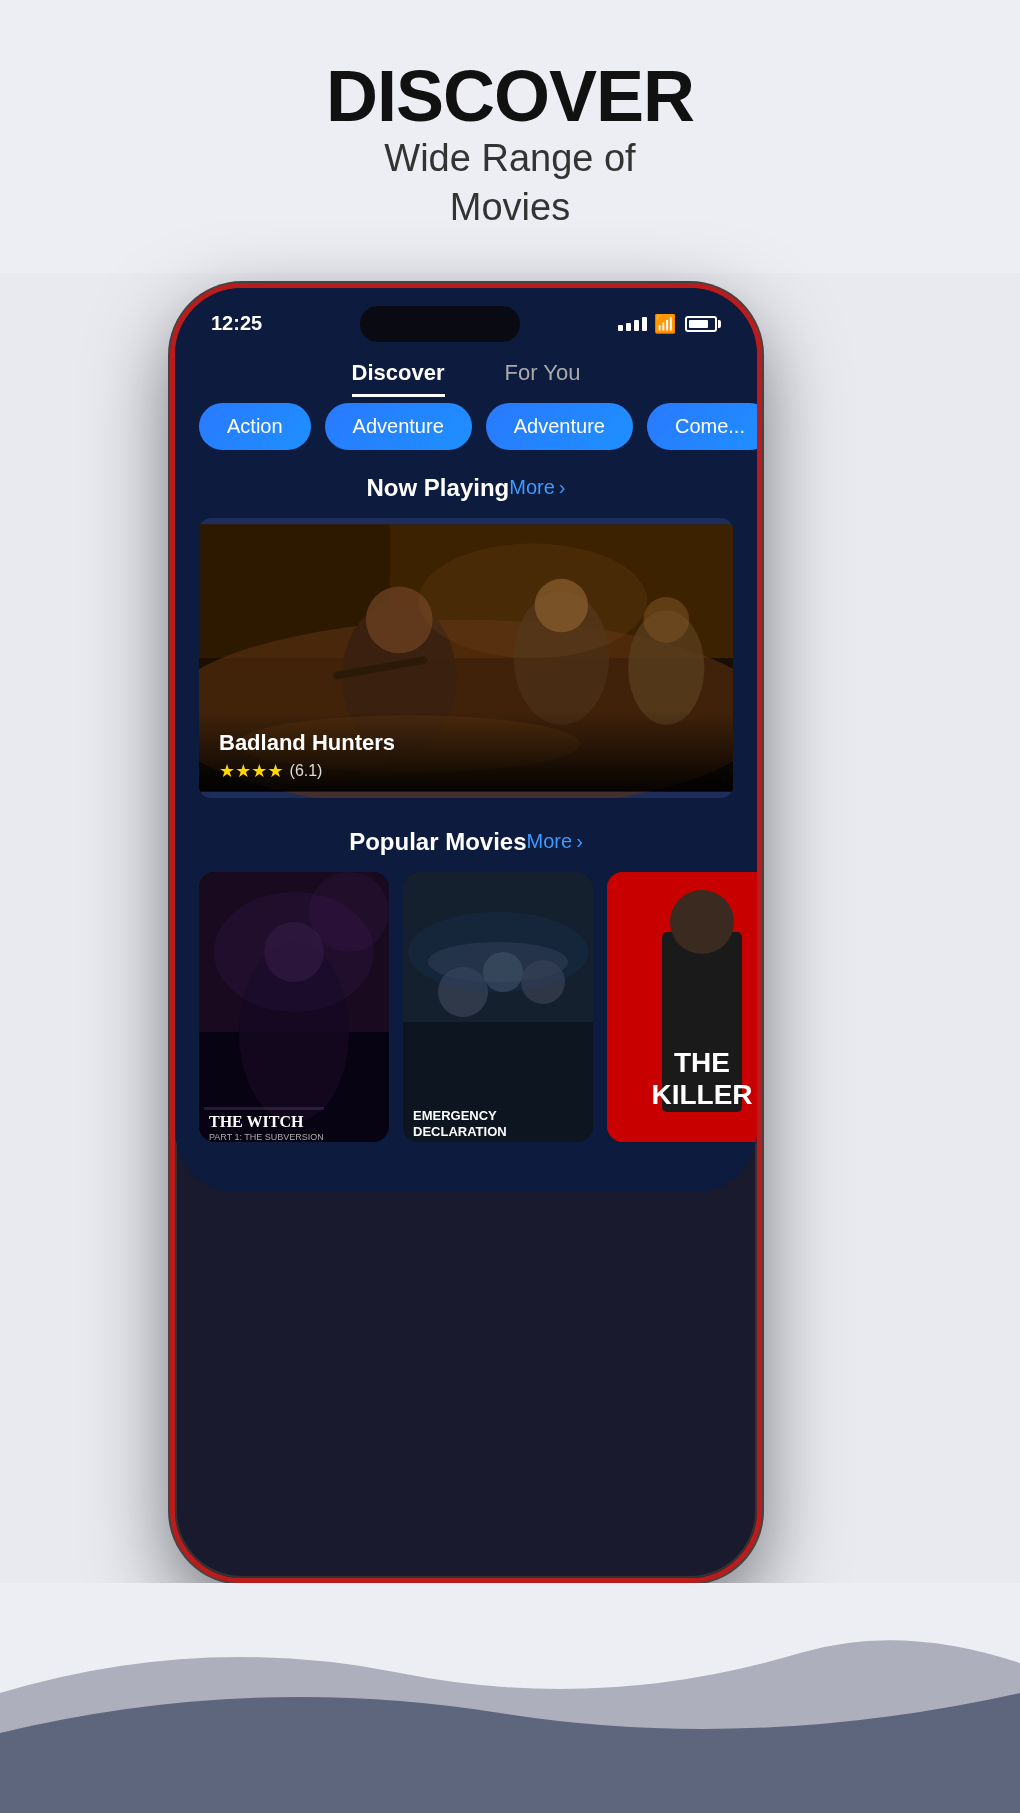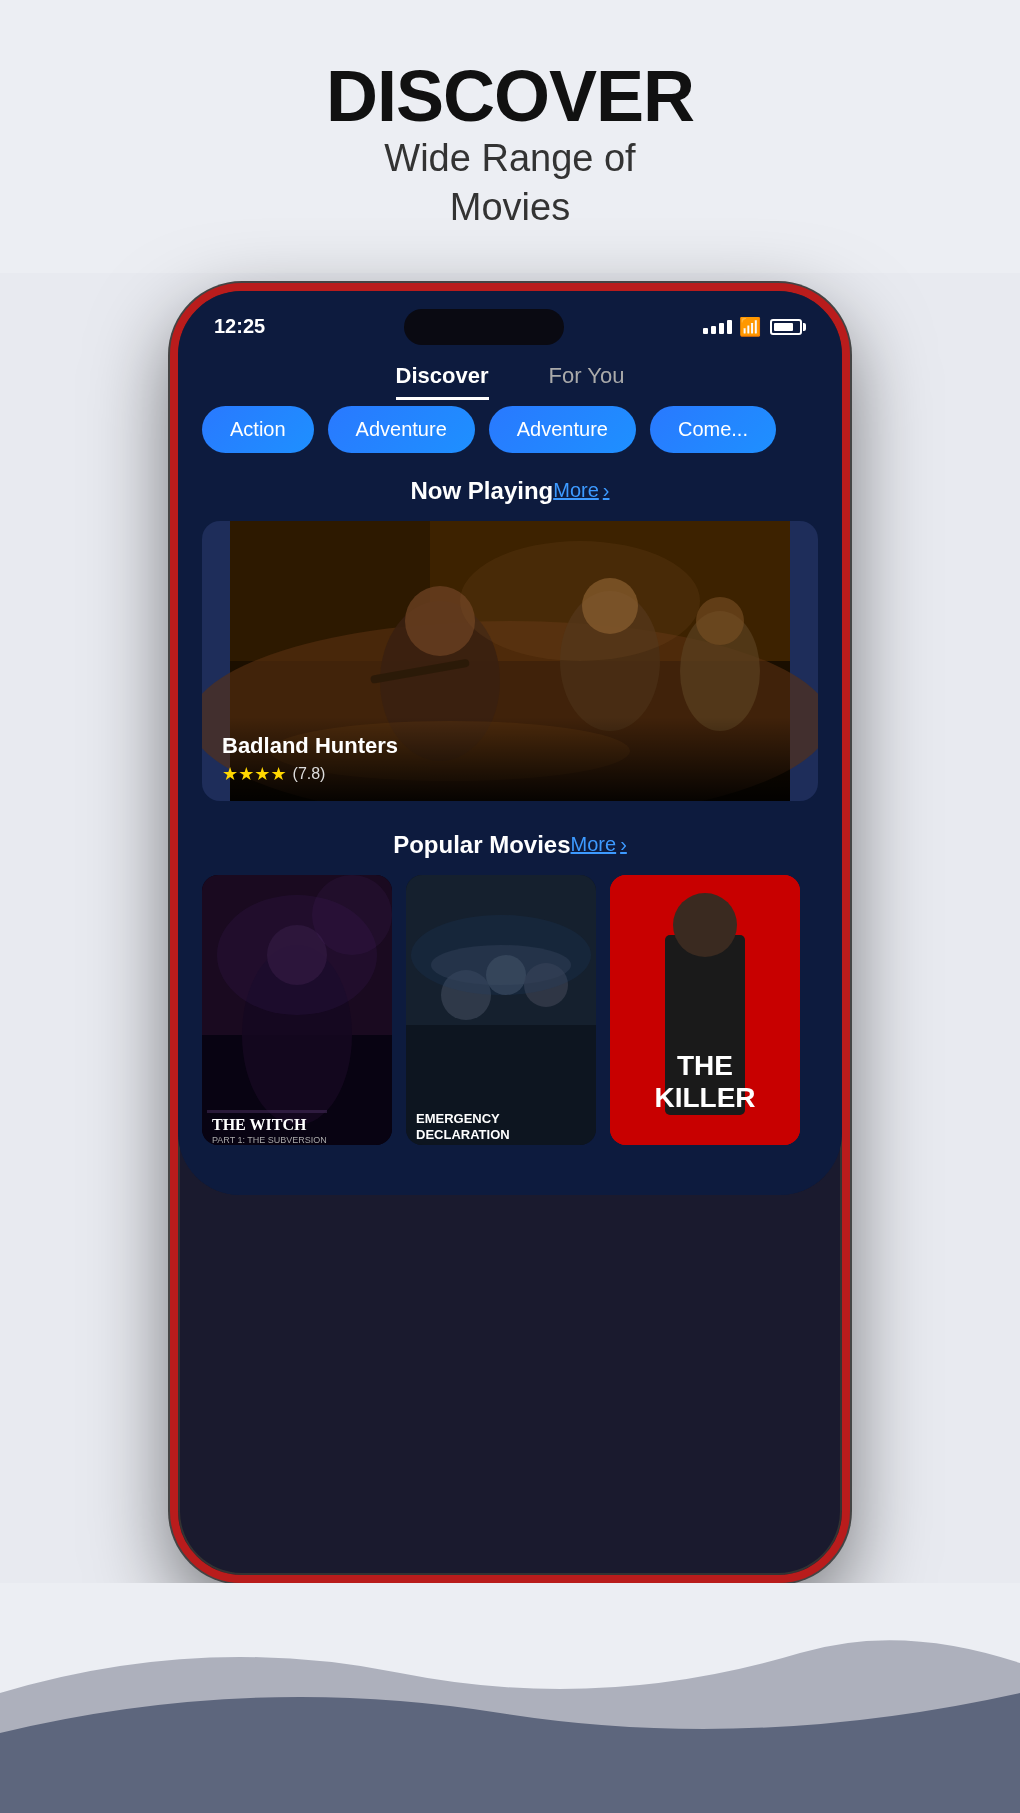--- a/index.html
+++ b/index.html
@@ -39,25 +39,25 @@
     }
 
     .phone-wrapper {
       position: relative;
       width: 680px;
       margin: 0 auto;
       margin-top: 10px;
     }
 
     .phone-shell {
-      width: 680px;
+      width: 592px;
       min-height: 1300px;
       background: #1a1a2e;
       border-radius: 72px;
-      border: 8px solid #b91c1c;
+      border: 5px solid #b91c1c;
       box-shadow:
         0 0 0 2px #444,
         0 30px 80px rgba(0,0,0,0.5),
         inset 0 0 0 2px #333;
       overflow: hidden;
       position: relative;
     }
 
     
     .phone-shell::before {
@@ -251,27 +251,26 @@
       color: white;
     }
 
     .more-link {
       font-size: 20px;
       color: #3d9aff;
       display: flex;
       align-items: center;
       gap: 4px;
       cursor: pointer;
-      text-decoration: underline;
     }
 
     
     .now-playing-card {
       margin: 0 24px 30px;
-      border-radius: 18px;
+      border-radius: 12px;
       overflow: hidden;
       position: relative;
       height: 280px;
       background: #1e2d5a;
     }
 
     .movie-info {
       position: absolute;
       bottom: 16px;
       left: 20px;
@@ -425,21 +424,21 @@
               <stop offset="100%" stop-color="rgba(0,0,0,0.9)"></stop>
             </linearGradient>
           </defs>
           <rect width="560" height="280" fill="url(#grad1)"></rect>
         </svg>
 
         <div class="movie-info">
           <div class="movie-title">Badland Hunters</div>
           <div class="movie-rating">
             <span class="stars">★★★★</span>
-            <span class="rating-value">(7.8)</span>
+            <span class="rating-value">(6.1)</span>
           </div>
         </div>
       </div>
 
       <div class="section-header">
         <span class="section-title">Popular Movies</span>
         <span class="more-link">
           <span>More</span>
           <span> ›</span>
         </span>

